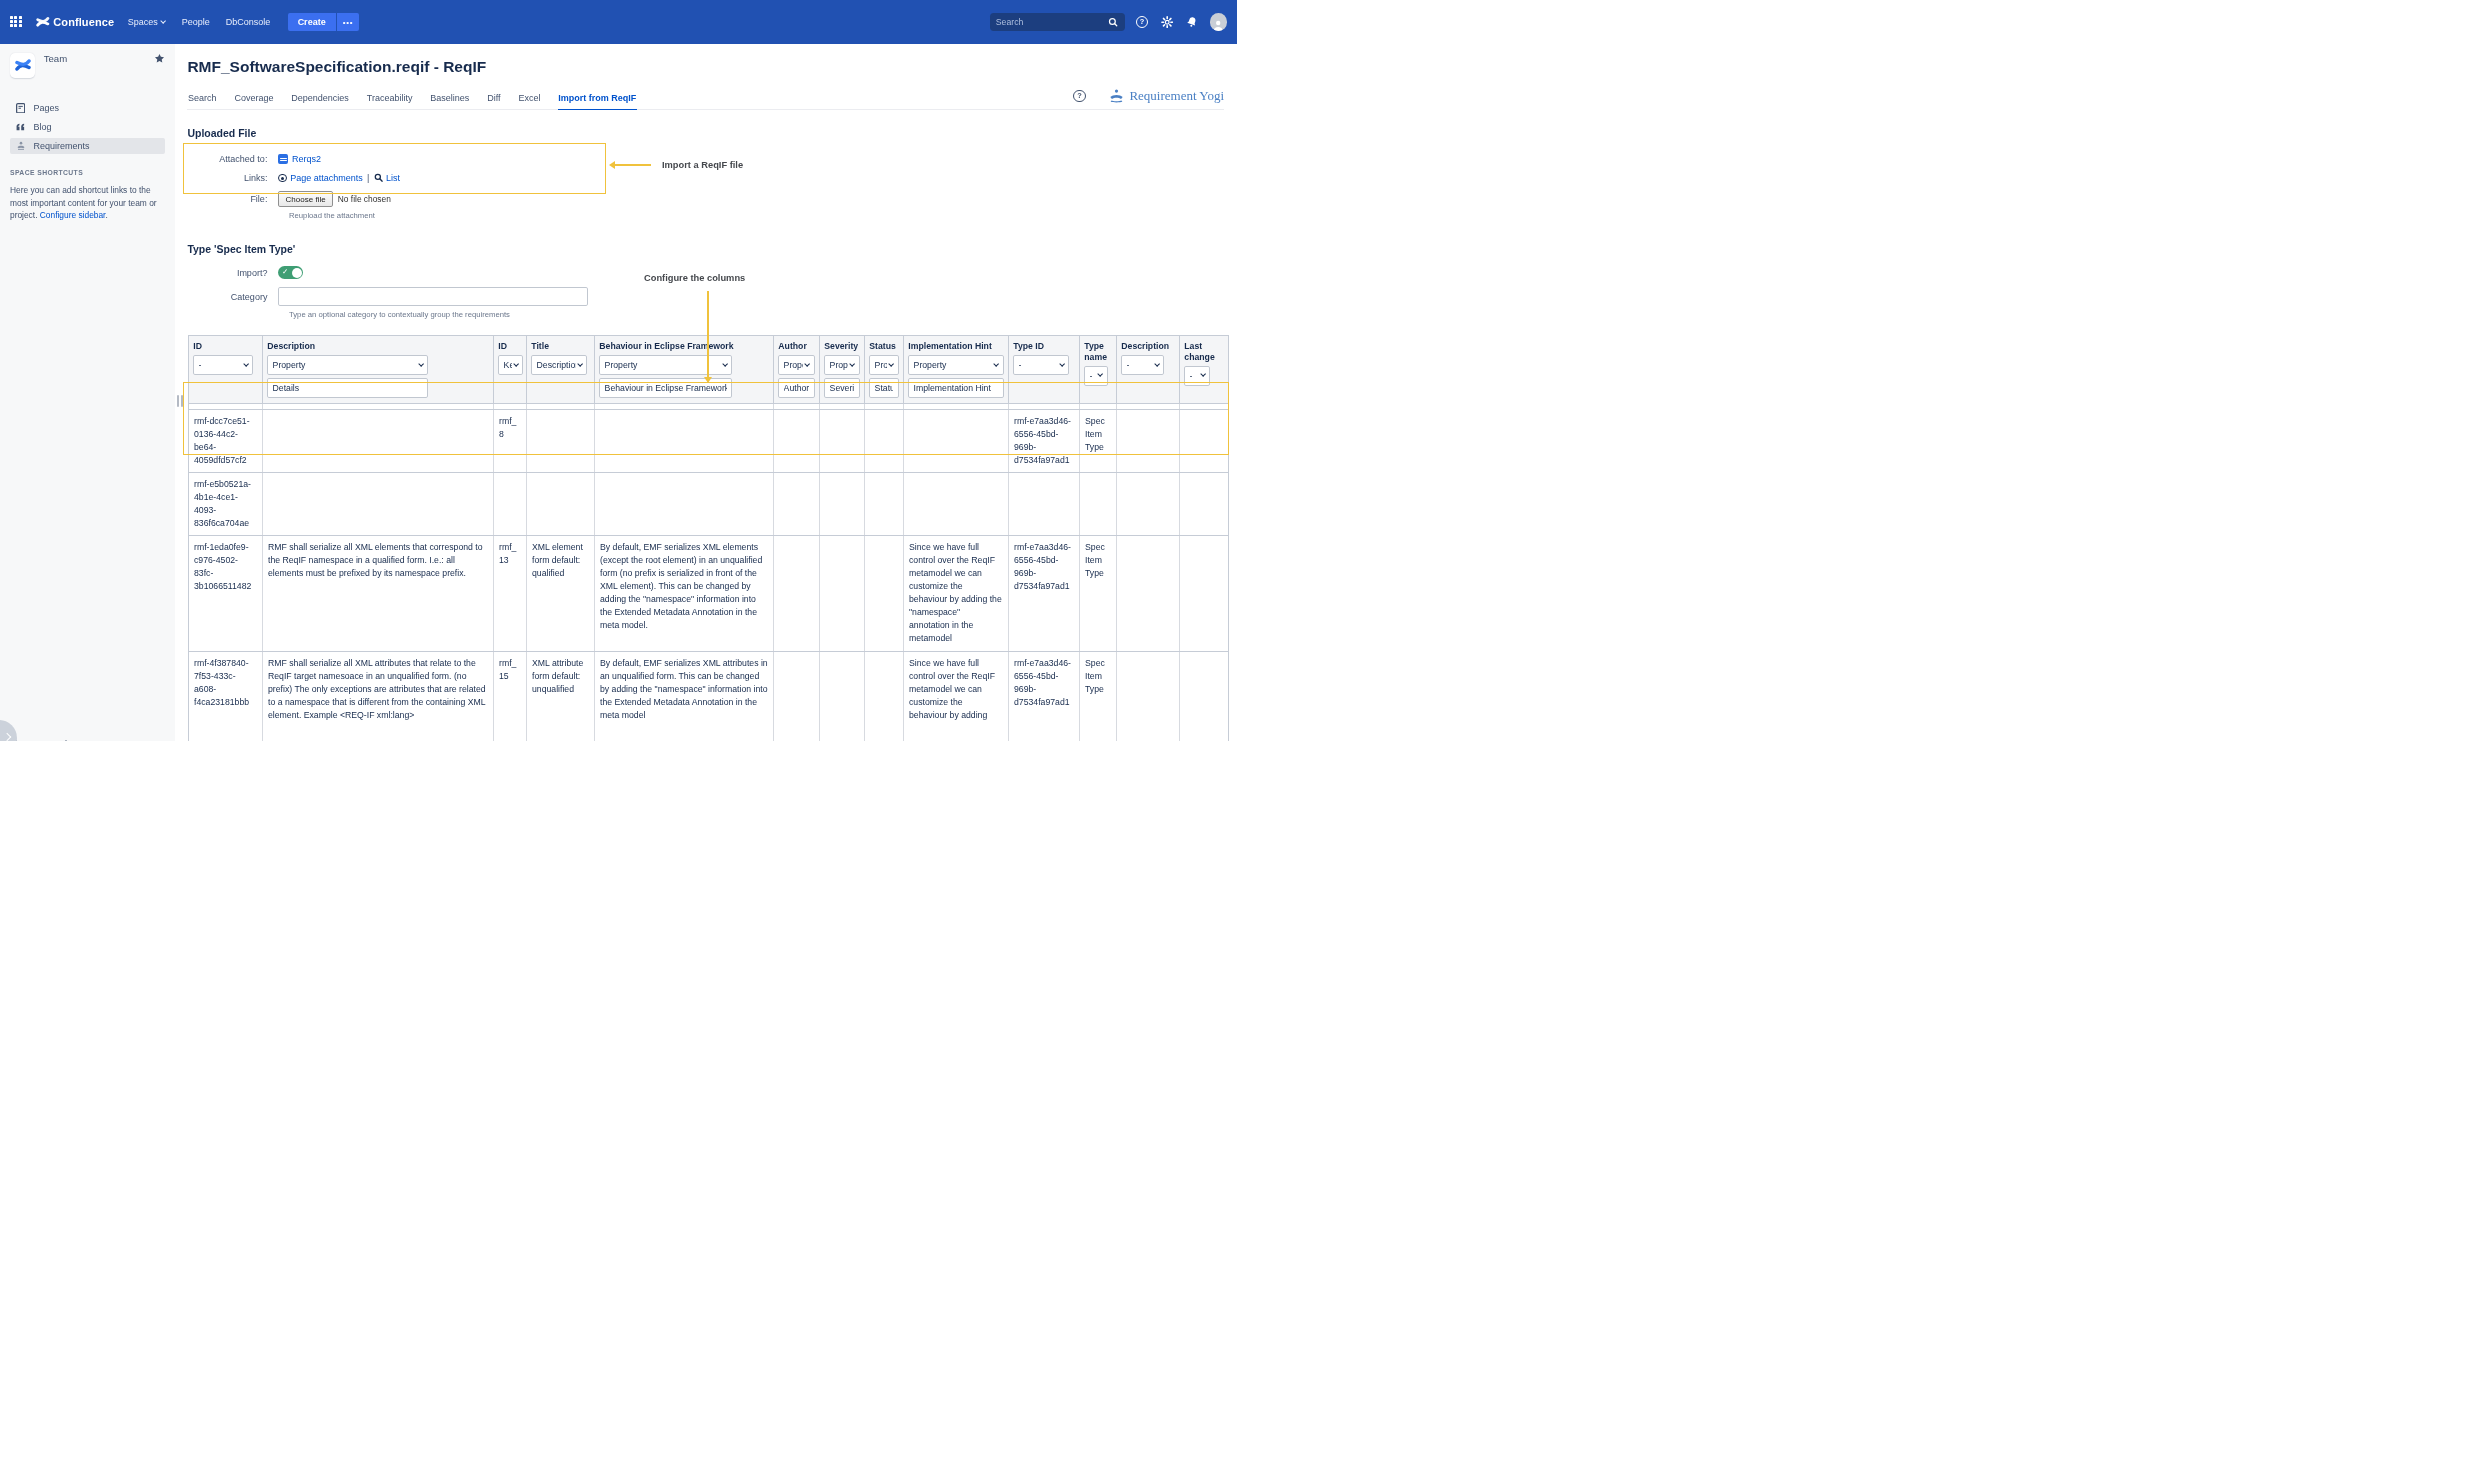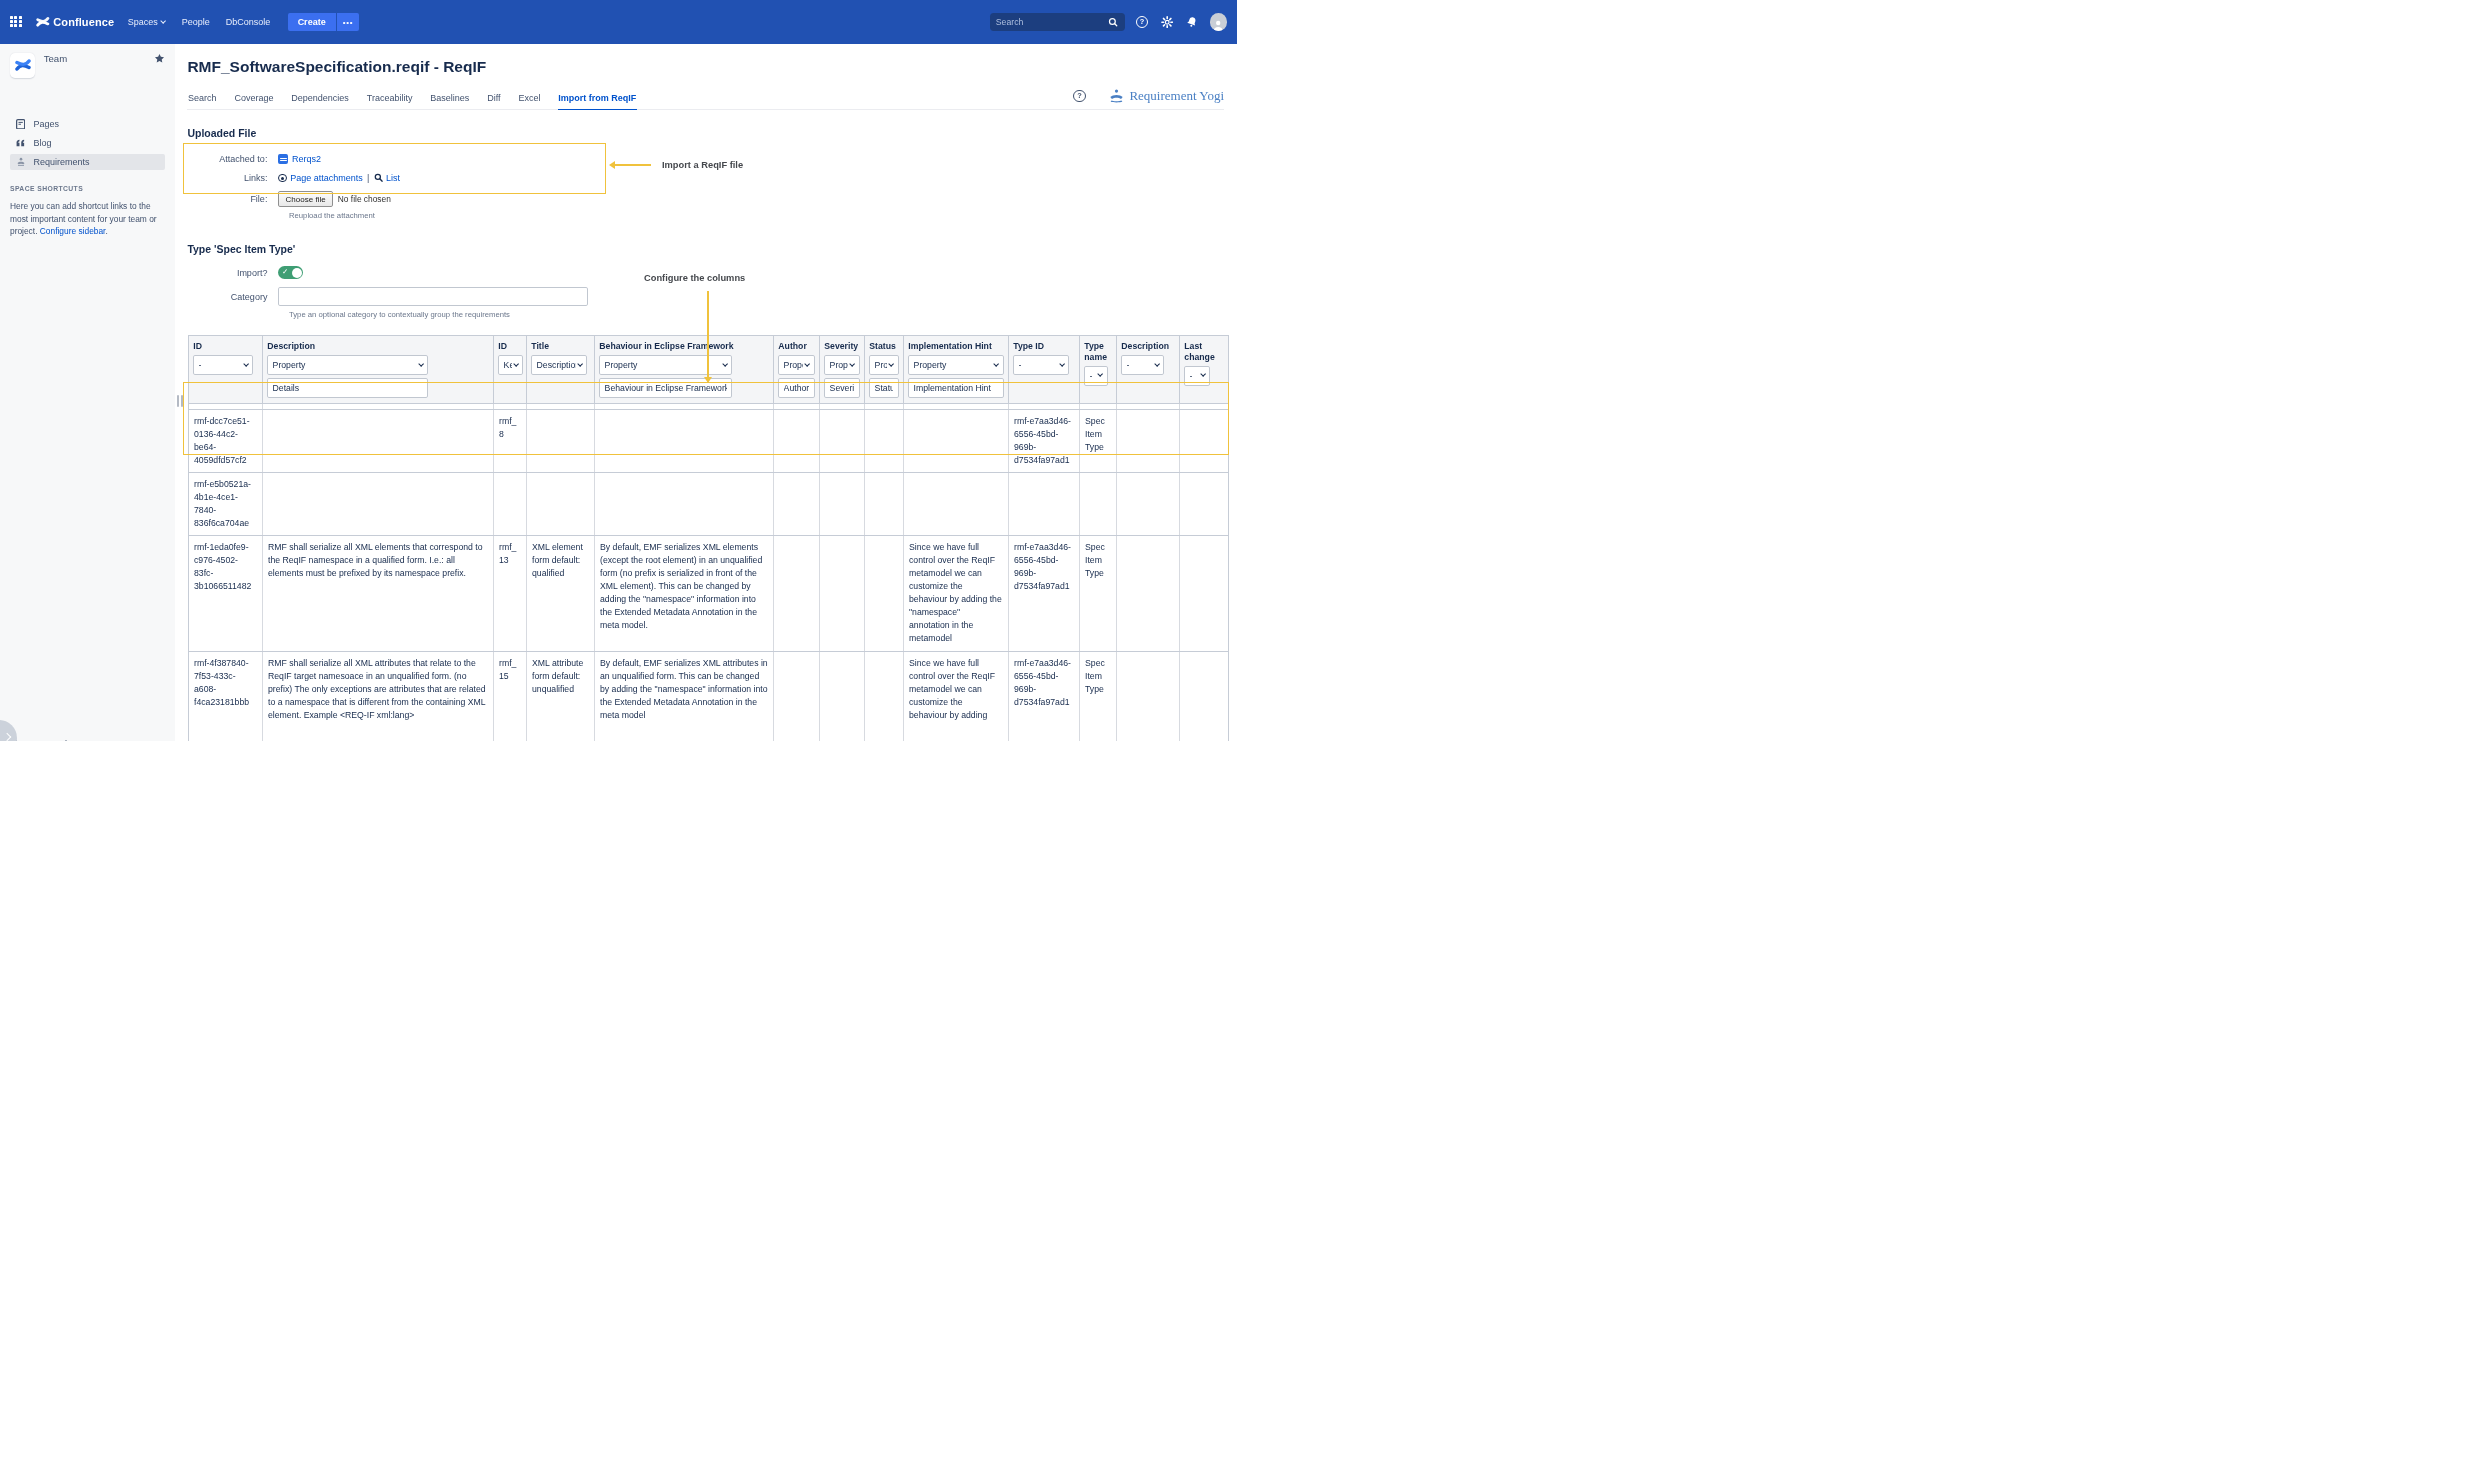--- a/index.html
+++ b/index.html
@@ -29,21 +29,21 @@
   .tbico{width:15px;height:15px;display:flex;align-items:center;justify-content:center;cursor:pointer}
   .helpcirc{width:12.4px;height:12.4px;border:1.2px solid #fff;border-radius:50%;display:flex;align-items:center;justify-content:center;font-size:7.4px;font-weight:bold}
   .avatar{width:17.4px;height:17.4px;border-radius:50%;background:#c9ced6;display:flex;align-items:flex-end;justify-content:center;overflow:hidden;cursor:pointer}
   
   .shell{display:flex;height:714px}
   .sidebar{width:175px;background:#f7f8f9;position:relative;flex:none;padding:8.7px 10px 0 10px}
   .spacehead{display:flex;align-items:flex-start;gap:8.7px}
   .spacelogo{width:25px;height:25px;background:#fff;border-radius:5px;box-shadow:0 0.6px 1.2px rgba(9,30,66,.15);display:flex;align-items:center;justify-content:center}
   .spacename{font-size:9.6px;color:var(--slate)}
   .star{margin-left:auto;cursor:pointer}
-  .navlist{margin-top:38px;display:flex;flex-direction:column;gap:2.5px}
+  .navlist{margin-top:22px;display:flex;flex-direction:column;gap:2.5px}
   .navitem{display:flex;align-items:center;gap:7.4px;font-size:9px;color:var(--slate);padding:3.1px 5px;border-radius:1.9px;cursor:pointer}
   .navitem.sel{background:#e3e5e9}
   .navico{width:11px;display:flex;justify-content:center}
   .shead{margin-top:15px;font-size:6.8px;font-weight:bold;letter-spacing:0.4px;color:var(--muted)}
   .stext{margin-top:8.7px;font-size:8.4px;line-height:1.45;color:var(--slate)}
   .stext a{color:var(--blue);text-decoration:none;cursor:pointer}
   .sfoot{position:absolute;bottom:0;left:0;right:0;height:28.5px;display:flex;align-items:center;padding:0 10px;color:var(--slate);font-size:9px;gap:5.6px}
   .sfoot .collapse{margin-left:auto;font-size:10.5px;cursor:pointer;color:var(--slate)}
   .edgecirc{position:absolute;left:-18.6px;bottom:2.5px;width:36px;height:36px;border-radius:50%;background:#ccd2db;display:flex;align-items:center;justify-content:center;color:#fff}
   .edgecirc .c{width:6.2px;height:6.2px;border-right:1.9px solid #fff;border-top:1.9px solid #fff;transform:rotate(45deg);margin-left:16px}
@@ -467,21 +467,21 @@
             <div class="tcell" style="width: 46px;"></div>
             <div class="tcell" style="width: 45px;"></div>
             <div class="tcell" style="width: 39px;"></div>
             <div class="tcell" style="width: 105px;"></div>
             <div class="tcell" style="width: 71px;">rmf-e7aa3d46-6556-45bd-969b-d7534fa97ad1</div>
             <div class="tcell" style="width: 37px;">Spec Item Type</div>
             <div class="tcell" style="width: 63px;"></div>
             <div class="tcell" style="width: 49px;"></div>
           </div>
           <div class="trow">
-            <div class="tcell" style="width: 74px;">rmf-e5b0521a-4b1e-4ce1-7840-836f6ca704ae</div>
+            <div class="tcell" style="width: 74px;">rmf-e5b0521a-4b1e-4ce1-4093-836f6ca704ae</div>
             <div class="tcell" style="width: 231px;"></div>
             <div class="tcell" style="width: 33px;"></div>
             <div class="tcell" style="width: 68px;"></div>
             <div class="tcell" style="width: 179px;"></div>
             <div class="tcell" style="width: 46px;"></div>
             <div class="tcell" style="width: 45px;"></div>
             <div class="tcell" style="width: 39px;"></div>
             <div class="tcell" style="width: 105px;"></div>
             <div class="tcell" style="width: 71px;"></div>
             <div class="tcell" style="width: 37px;"></div>

